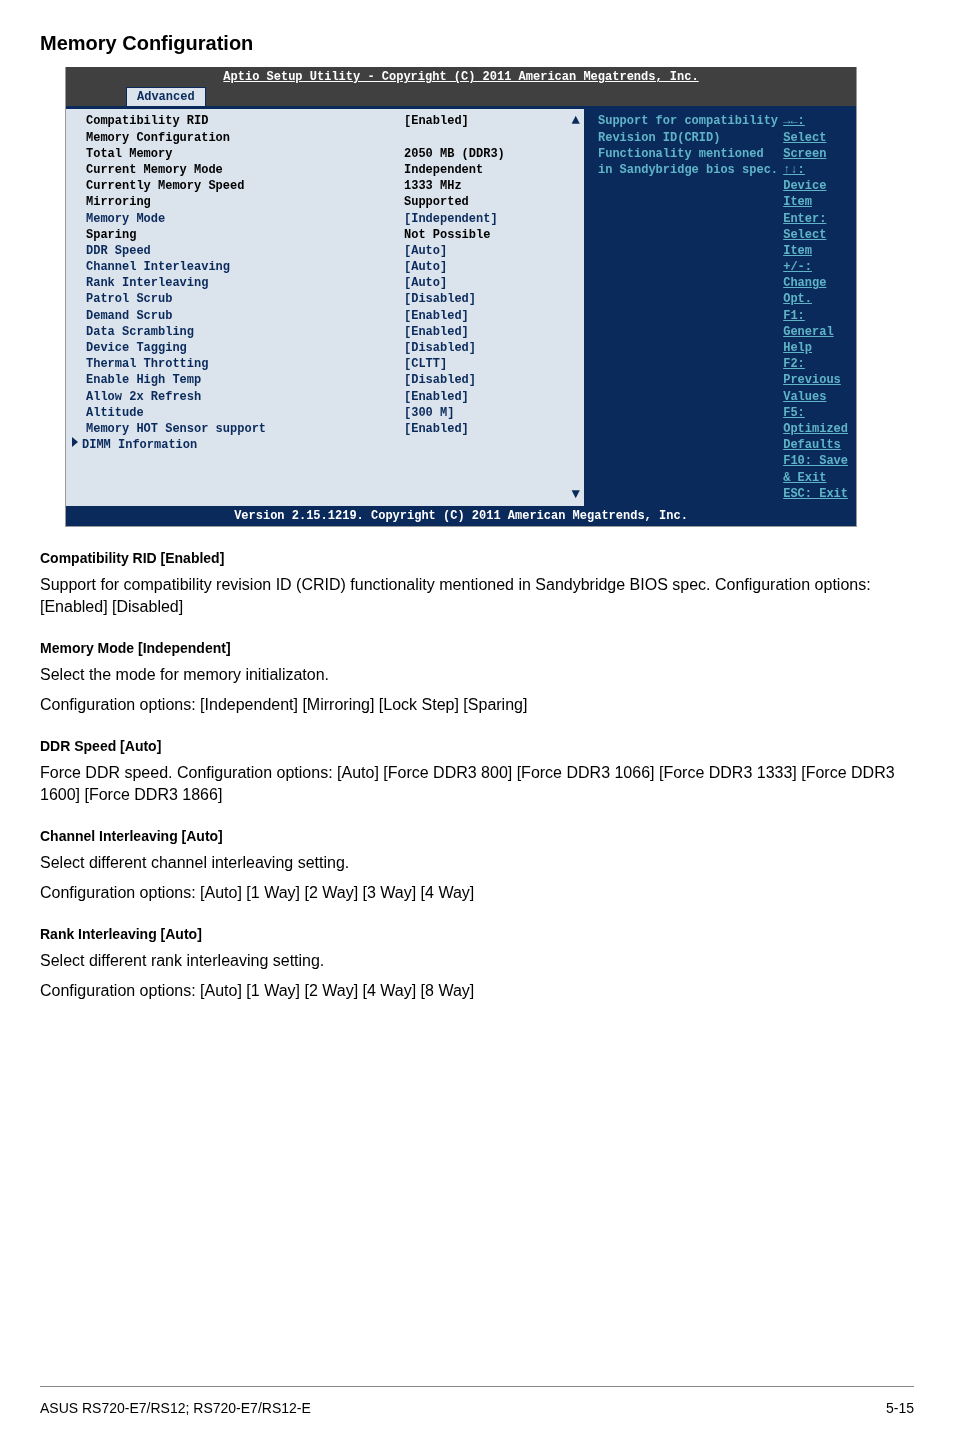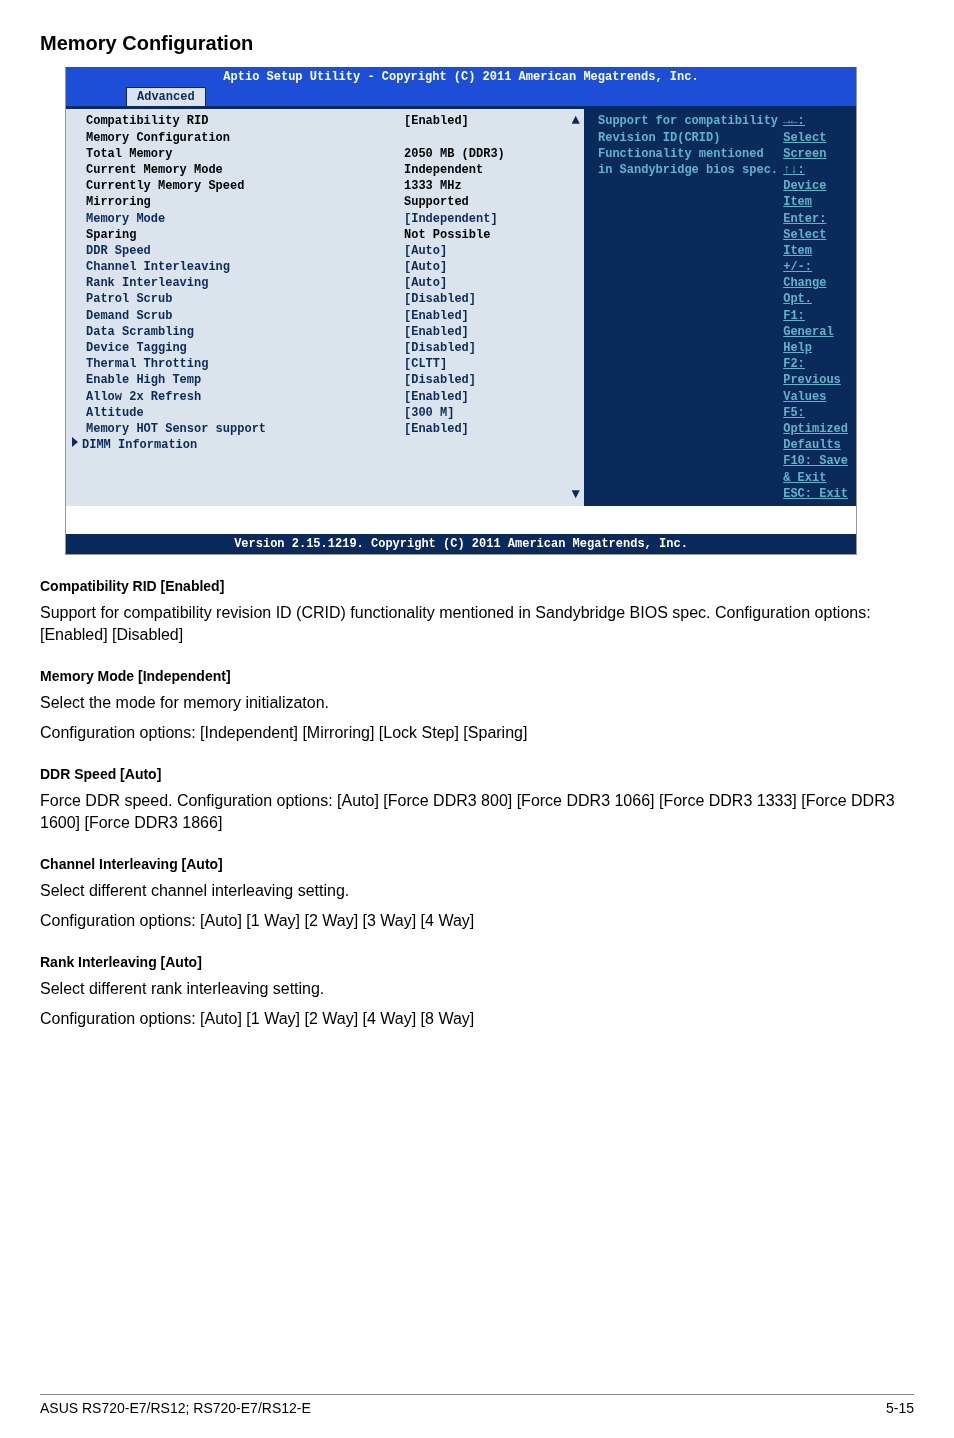--- a/index.html
+++ b/index.html
@@ -27,23 +27,24 @@
       border: 1px solid #999;
       border-top: none;
       font-family: "Courier New", monospace;
       font-size: 12px;
       line-height: 1.35;
       font-weight: bold;
       width: 790px;
       margin-left: 25px;
     }
     .bios-headerbar {
-      background: #1d4ed8;
+      background: #404040;
       color: #fff;
       padding: 0;
+      text-decoration: underline;
     }
     .bios-title { padding: 2px 0 2px 0; text-align: center; }
     .bios-tab {
       display: inline-block;
       background: #dbe3ec;
       color: #0a2a5c;
       border: 1px solid #0a2a5c;
       border-bottom: none;
       padding: 1px 10px;
       margin-left: 60px;
@@ -87,37 +88,36 @@
     .cfg-label { flex: 1; white-space: pre; }
     .cfg-val { width: 170px; white-space: pre; }
     .c-black { color: #000; }
     .c-blue  { color: #0a2a5c; }
     .help-keys { margin-top: auto; text-decoration: underline; }
     .bios-footer {
       background: #0a2a5c;
       color: #fff;
       text-align: center;
       padding: 2px 0;
-      margin-top: 28px;
     }
     .tri-icon {
       display: inline-block;
       width: 0; height: 0;
       border-top: 5px solid transparent;
       border-bottom: 5px solid transparent;
       border-left: 6px solid #0a2a5c;
       margin-right: 4px;
       vertical-align: middle;
     }
     .page-footer {
       position: fixed;
       bottom: 20px;
       left: 40px; right: 40px;
       border-top: 1px solid #888;
-      padding-top: 4px;
+      padding-top: 12px;
       font-size: 14px;
       display: flex;
       justify-content: space-between;
       width: 874px;
     }
   </style>
 </head>
 <body>
 
 <h2 class="section-heading">Memory Configuration</h2>

